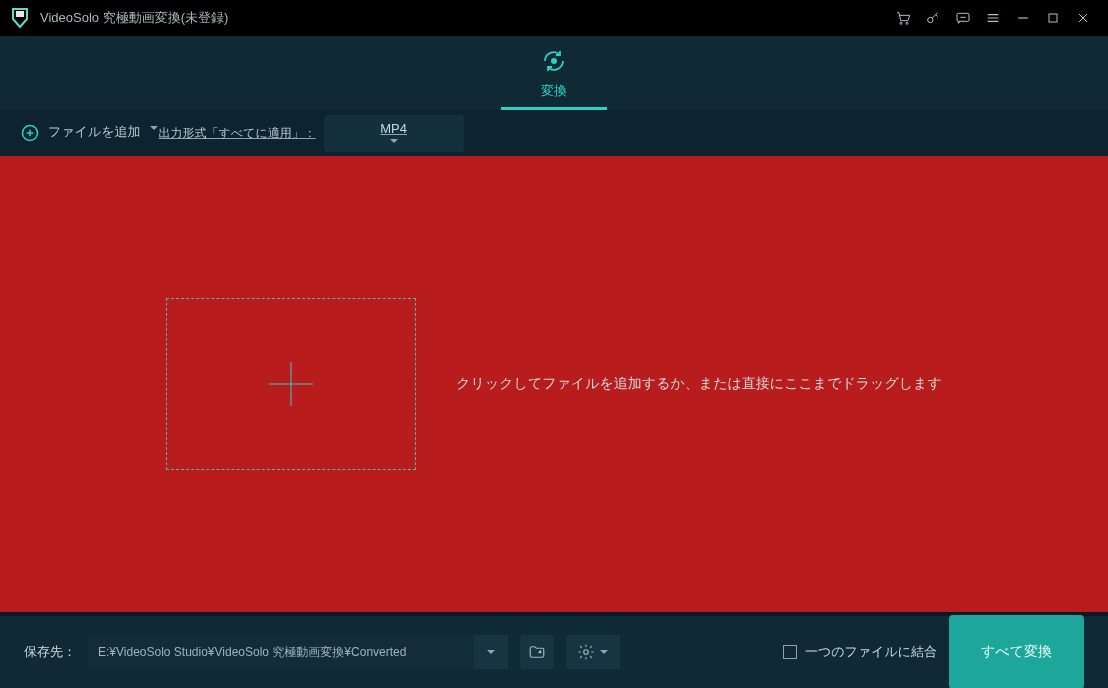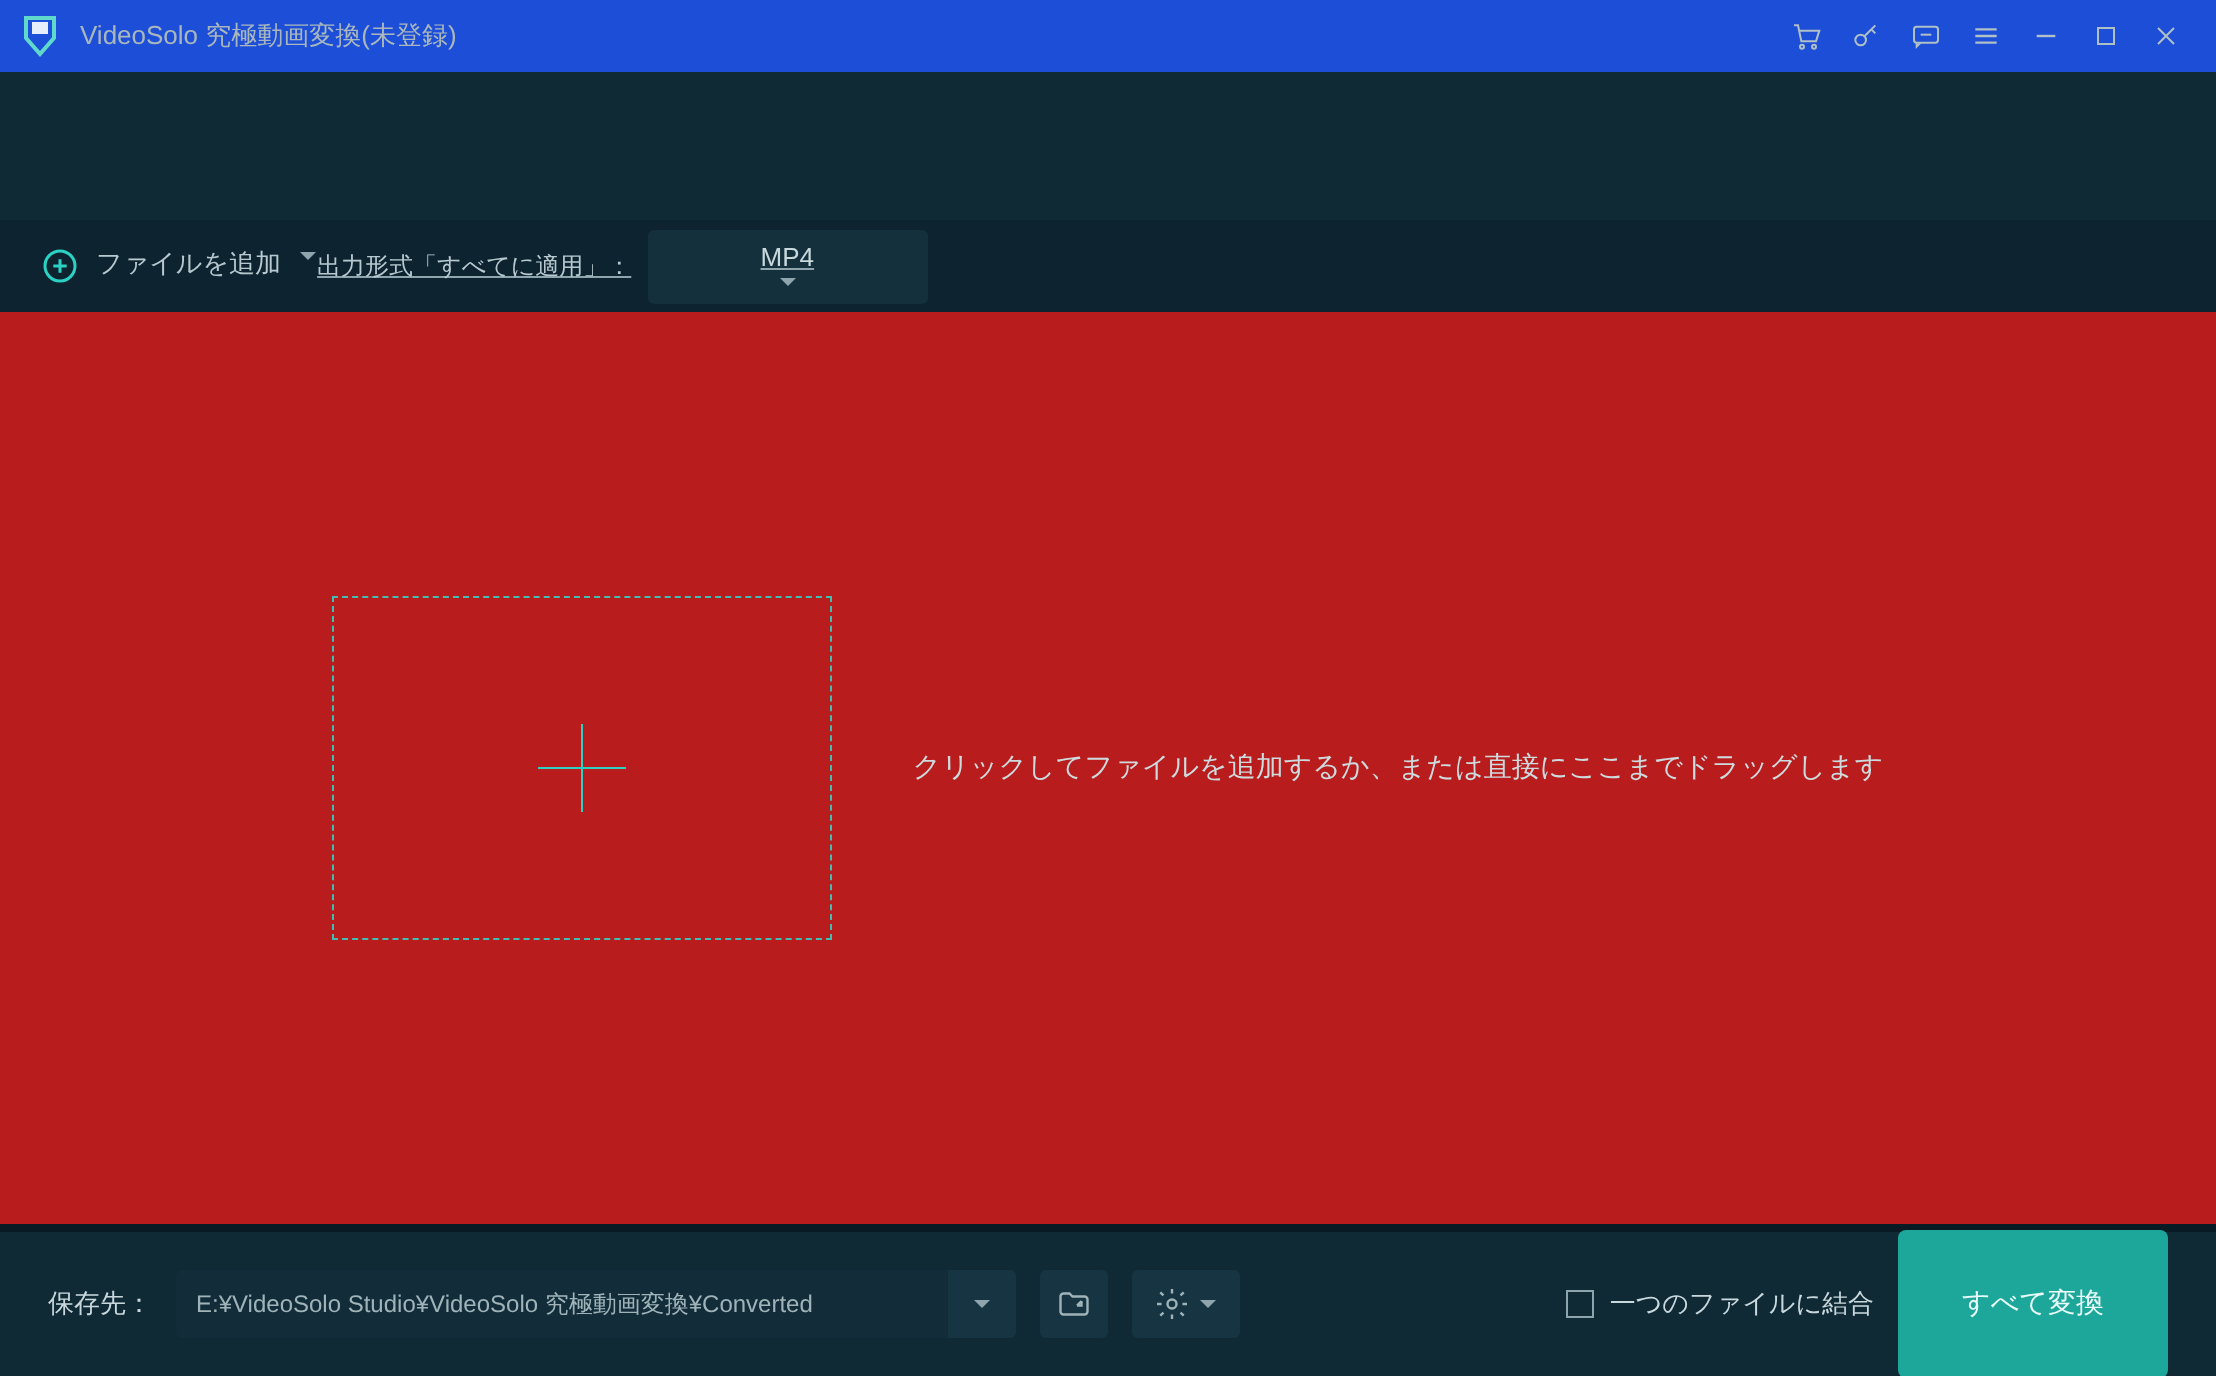--- a/index.html
+++ b/index.html
@@ -1,19 +1,19 @@
 <!DOCTYPE html>
 <html><head>
 <meta charset="utf-8">
 <style>
 * { margin: 0; padding: 0; box-sizing: border-box; font-family: "Hiragino Sans", "Meiryo", sans-serif; }
 body { width: 1108px; height: 688px; background: #0f2935; color: #8fa5ad; overflow: hidden; }
 
 
-.titlebar { height: 36px; display: flex; align-items: center; padding: 0 10px; background: #1d4ed8; }
+.titlebar { height: 36px; display: flex; align-items: center; padding: 0 10px; background: #000000; }
 .logo { width: 20px; height: 22px; margin-right: 10px; }
 .title { color: #a9b7bd; font-size: 13px; }
 .titlebar-spacer { flex: 1; }
 .titlebar-btn { width: 30px; height: 28px; display: flex; align-items: center; justify-content: center; cursor: pointer; color: #b0c0c7; }
 .titlebar-btn svg { width: 16px; height: 16px; }
 
 
 .main-tabs { height: 74px; display: flex; align-items: flex-end; justify-content: center; gap: 60px; background: #0f2935; }
 .main-tab { display: flex; flex-direction: column; align-items: center; gap: 8px; padding-bottom: 10px; cursor: pointer; position: relative; width: 106px; }
 .main-tab .icon-wrap { width: 26px; height: 26px; display: flex; align-items: center; justify-content: center; }
@@ -100,20 +100,31 @@
       </svg>
   </div>
   <div class="titlebar-btn">
     <svg viewBox="0 0 24 24" fill="none" stroke="currentColor" stroke-width="1.5">
         <path d="M6 6l12 12M18 6L6 18"></path>
       </svg>
   </div>
 </div>
 
 <div class="main-tabs">
+  <div class="main-tab active">
+    <div class="icon-wrap">
+      <svg width="26" height="26" viewBox="0 0 26 26" fill="none" stroke="#2bd1c3" stroke-width="1.8">
+        <path d="M4 13a9 9 0 0 1 15-6.5"></path>
+          <path d="M22 13a9 9 0 0 1-15 6.5"></path>
+        <path d="M19 3v4h-4M7 23v-4h4"></path>
+        <circle cx="13" cy="13" r="3" fill="#2bd1c3" stroke="none"></circle>
+      </svg>
+    </div>
+    <span class="main-tab-label">変換</span>
+  </div>
 </div>
 
 <div class="secondary-bar">
   <div class="add-file">
     <svg width="20" height="20" viewBox="0 0 24 24" fill="none" stroke="#2bd1c3" stroke-width="1.8">
       <circle cx="12" cy="12" r="9"></circle>
         <path d="M12 8v8M8 12h8"></path>
     </svg>
     <span class="add-file-label">ファイルを追加</span>
     <svg class="chevron-down" viewBox="0 0 10 10" fill="#8fa5ad">

